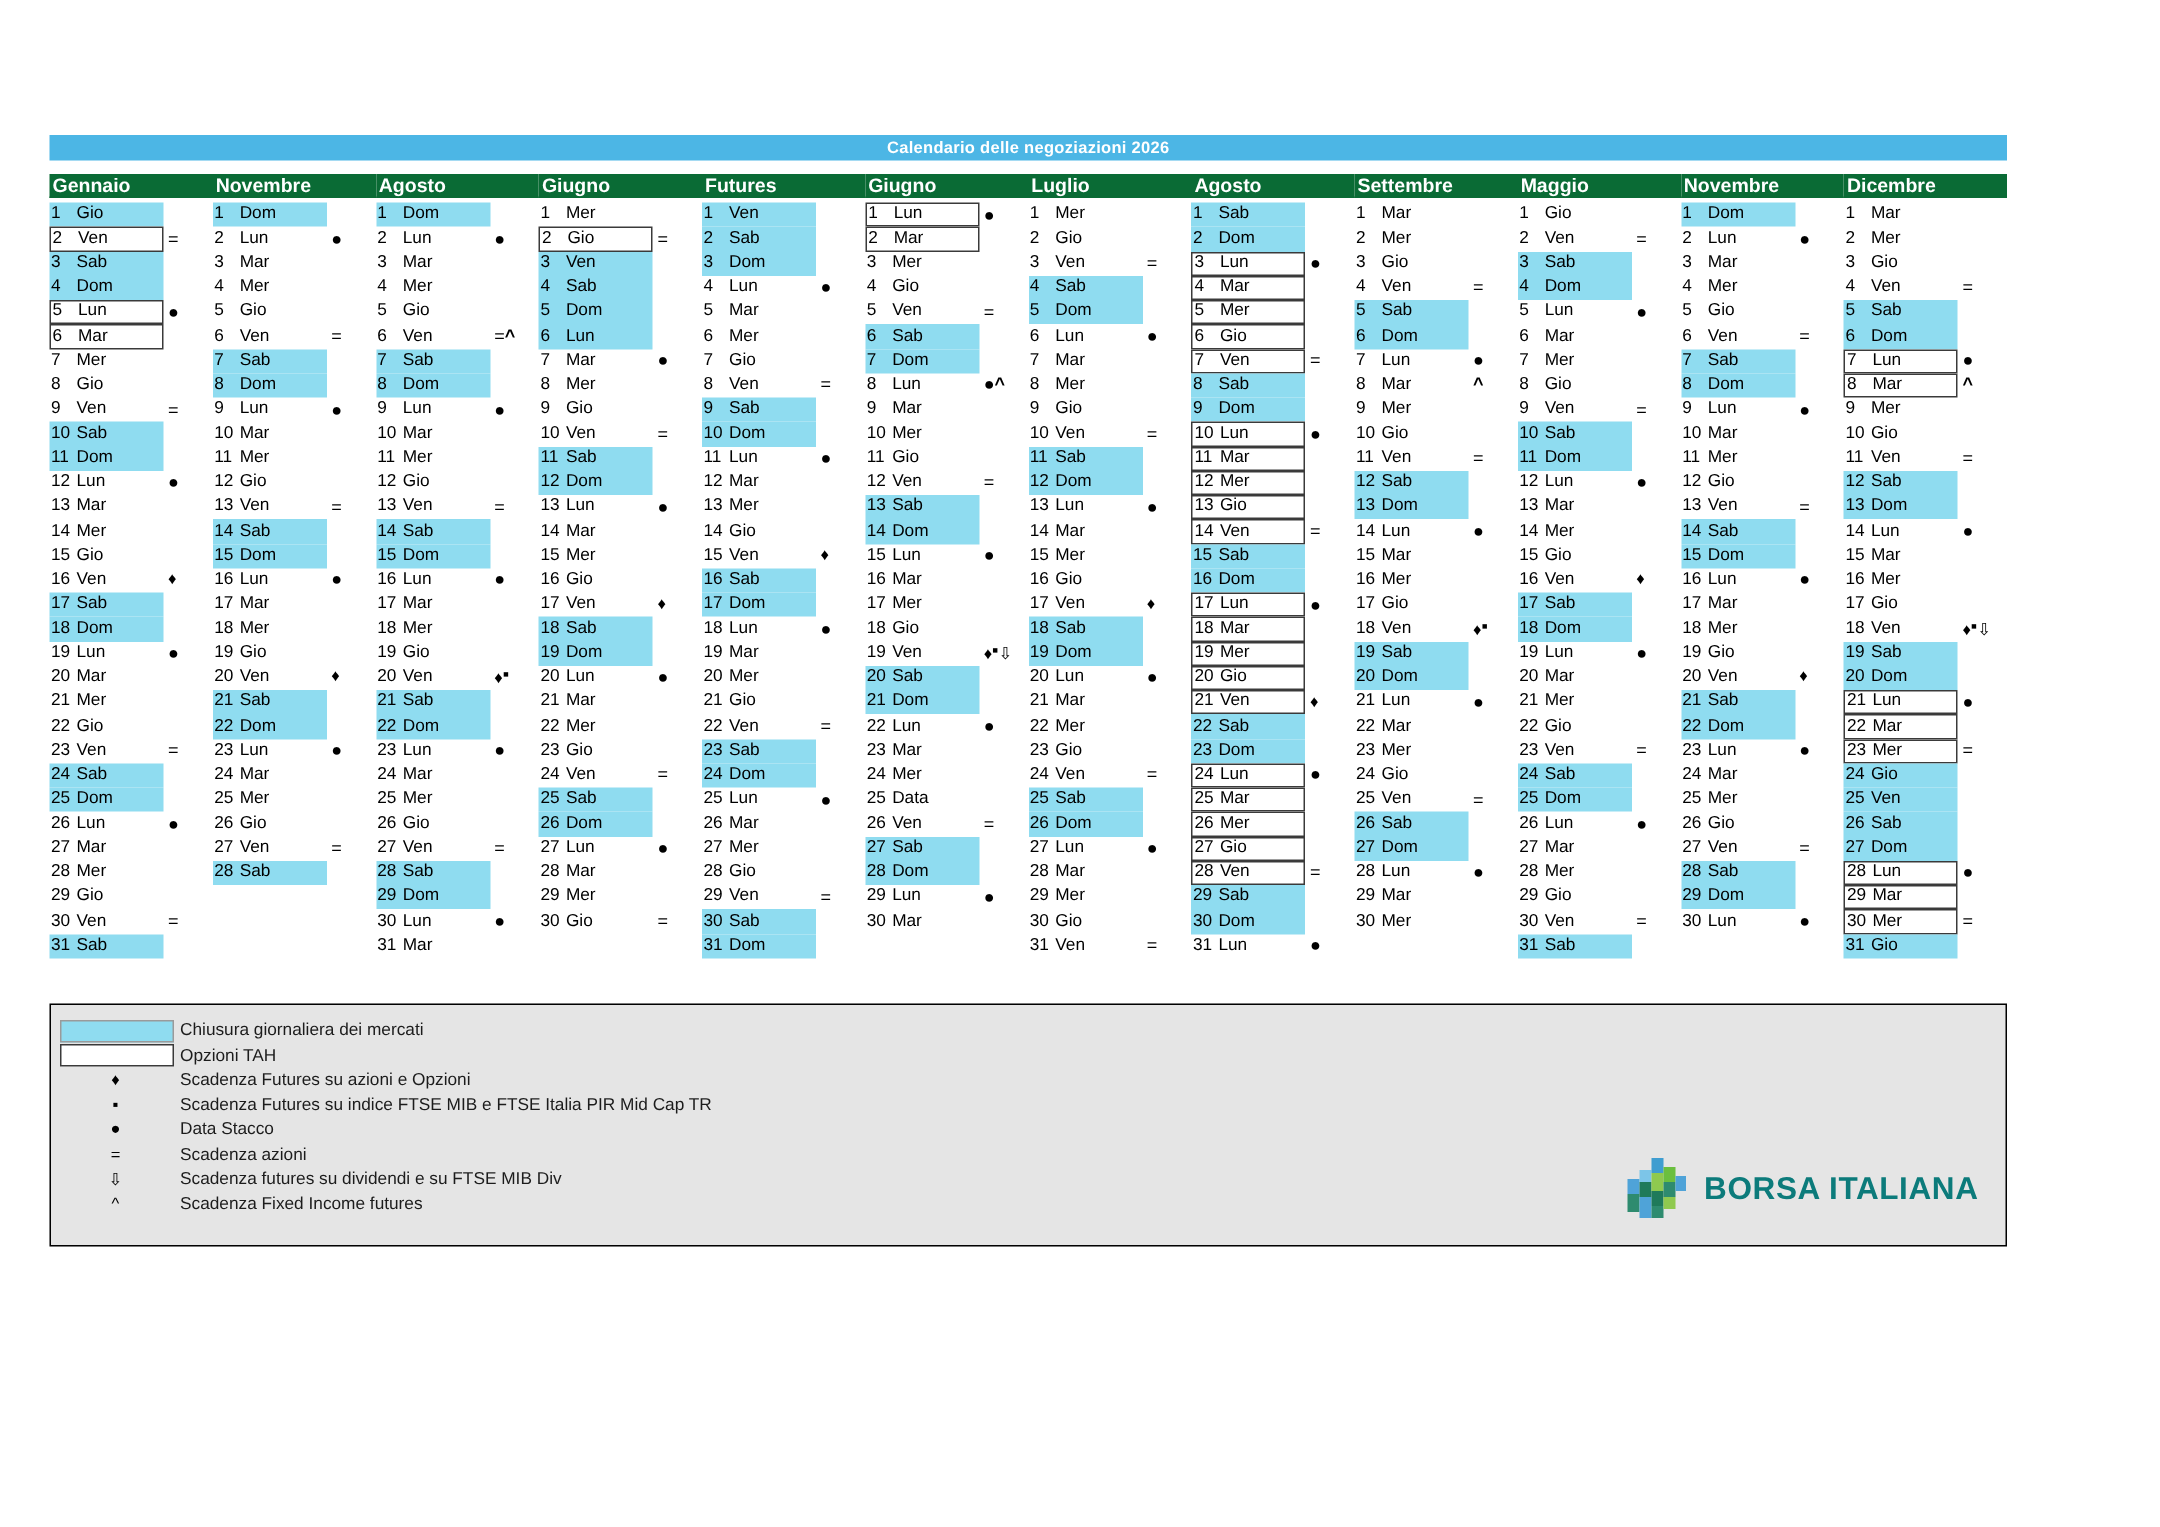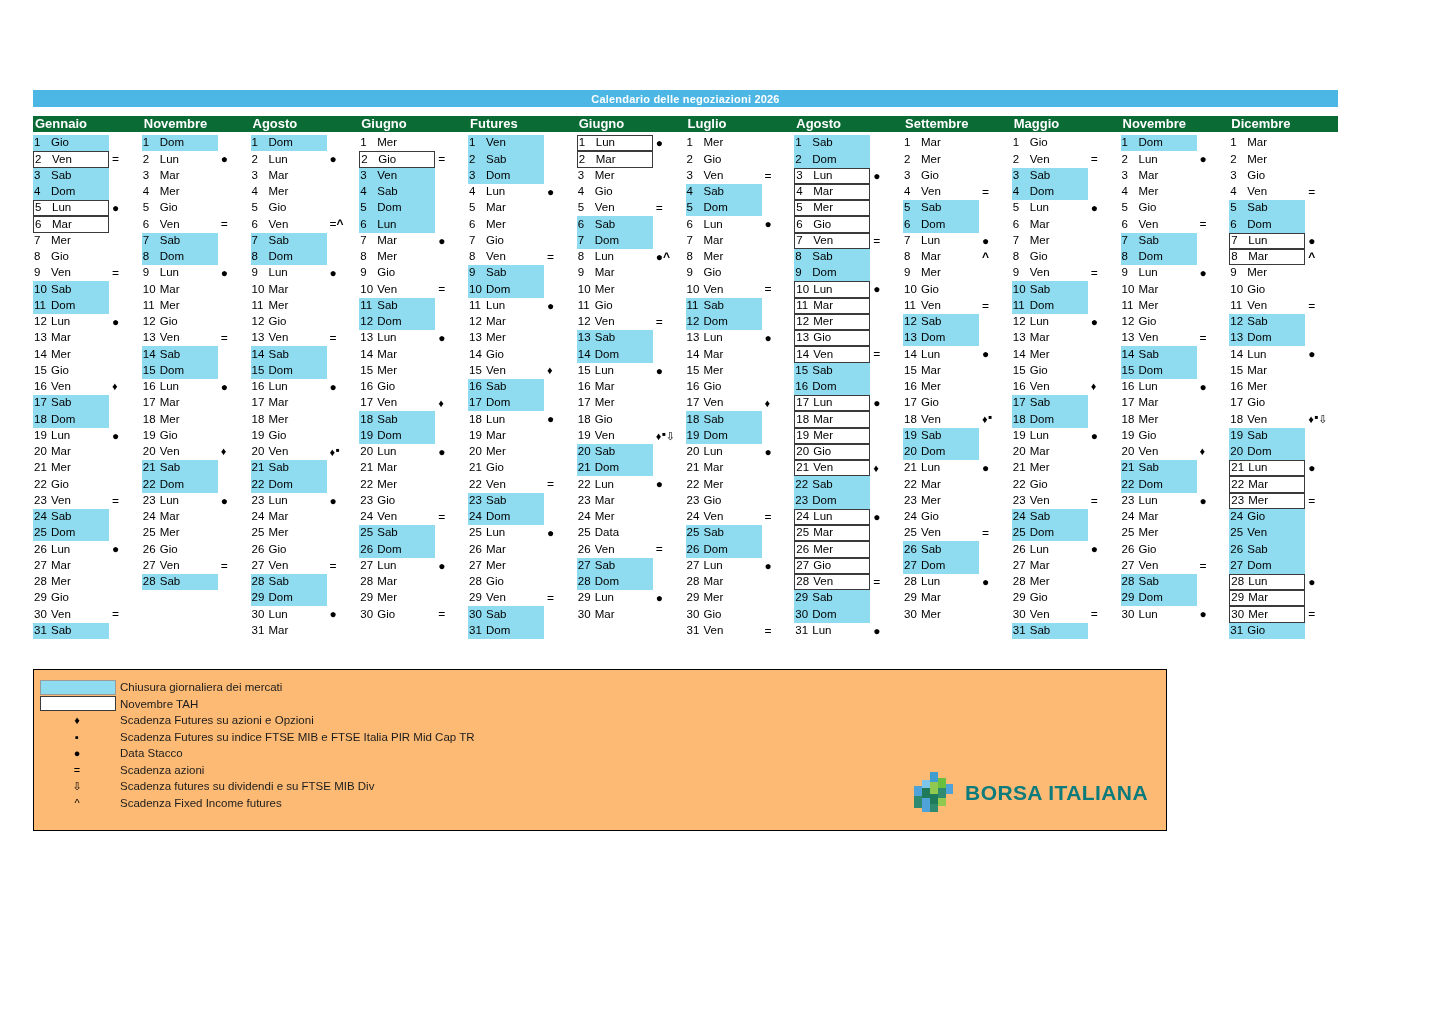--- a/index.html
+++ b/index.html
@@ -64,24 +64,24 @@
   }
   .marks .m-dot{font-size:12px;}
   .marks .m-sq{font-size:12px;position:relative;top:-2px;}
   .marks .m-dia{font-size:11px;}
   .marks .m-eq{font-size:12px;}
   .marks .m-car{font-size:12px;font-weight:bold;}
   .marks .m-arr{font-size:11px;}
 
   
   .legend{
-    position:absolute;left:33px;top:669px;width:1134px;height:162px;
+    position:absolute;left:33px;top:669px;width:1305px;height:162px;
     border:1.6px solid #000;
     box-sizing:border-box;
-    background:#fdba74;
+    background:#e5e5e5;
   }
   .legend-rows{position:absolute;left:4px;top:9px;}
   .lrow{
     display:flex;align-items:center;height:16.5px;
   }
   .lsym{
     width:78px;flex:0 0 78px;
     display:flex;align-items:center;justify-content:center;
     font-size:11px;height:14px;
   }
@@ -2732,21 +2732,21 @@
     </div>
 
   <div class="legend">
     <div class="legend-rows" id="legend-rows">
         <div class="lrow">
           <div class="lsym swatch-hl"></div>
           <span class="ltext">Chiusura giornaliera dei mercati</span>
         </div>
         <div class="lrow">
           <div class="lsym swatch-tah"></div>
-          <span class="ltext">Novembre TAH</span>
+          <span class="ltext">Opzioni TAH</span>
         </div>
         <div class="lrow">
           <div class="lsym">
             <span class="m-dia">♦</span>
           </div>
           <span class="ltext">Scadenza Futures su azioni e Opzioni</span>
         </div>
         <div class="lrow">
           <div class="lsym">
             <span class="m-sq">▪</span>

